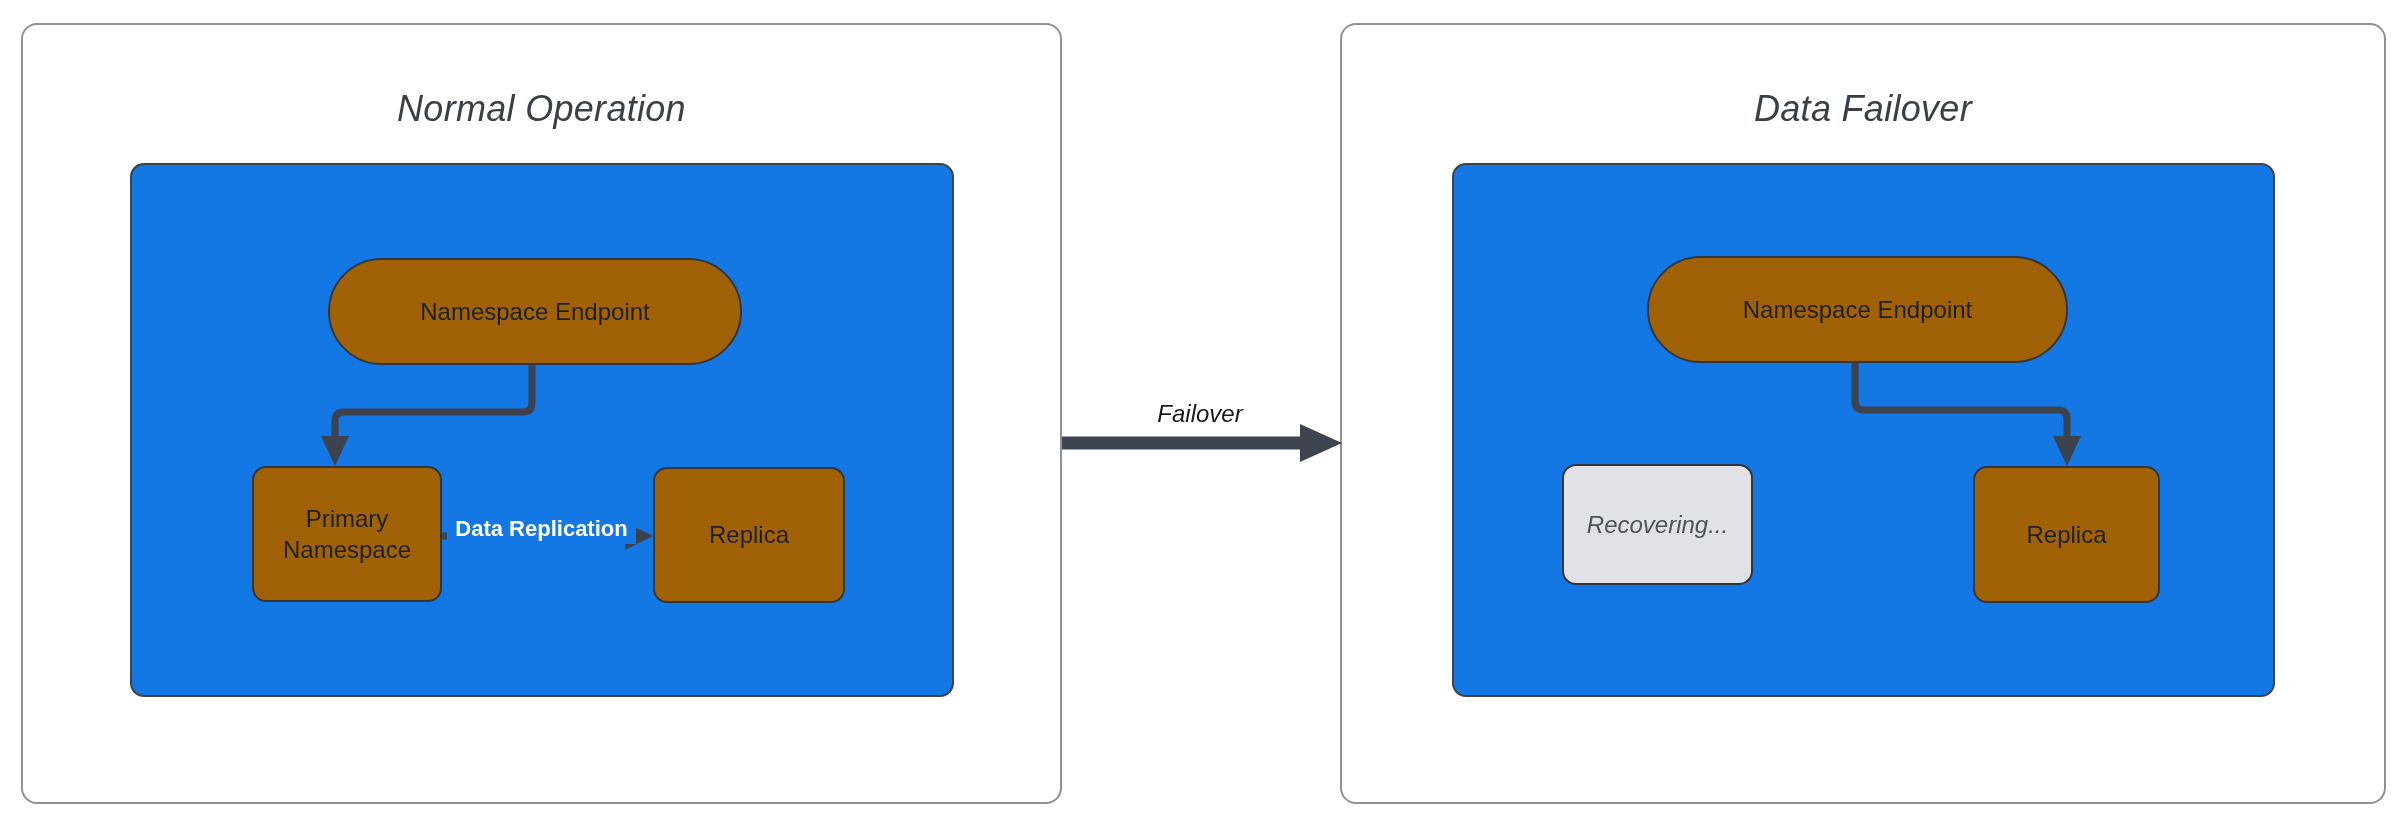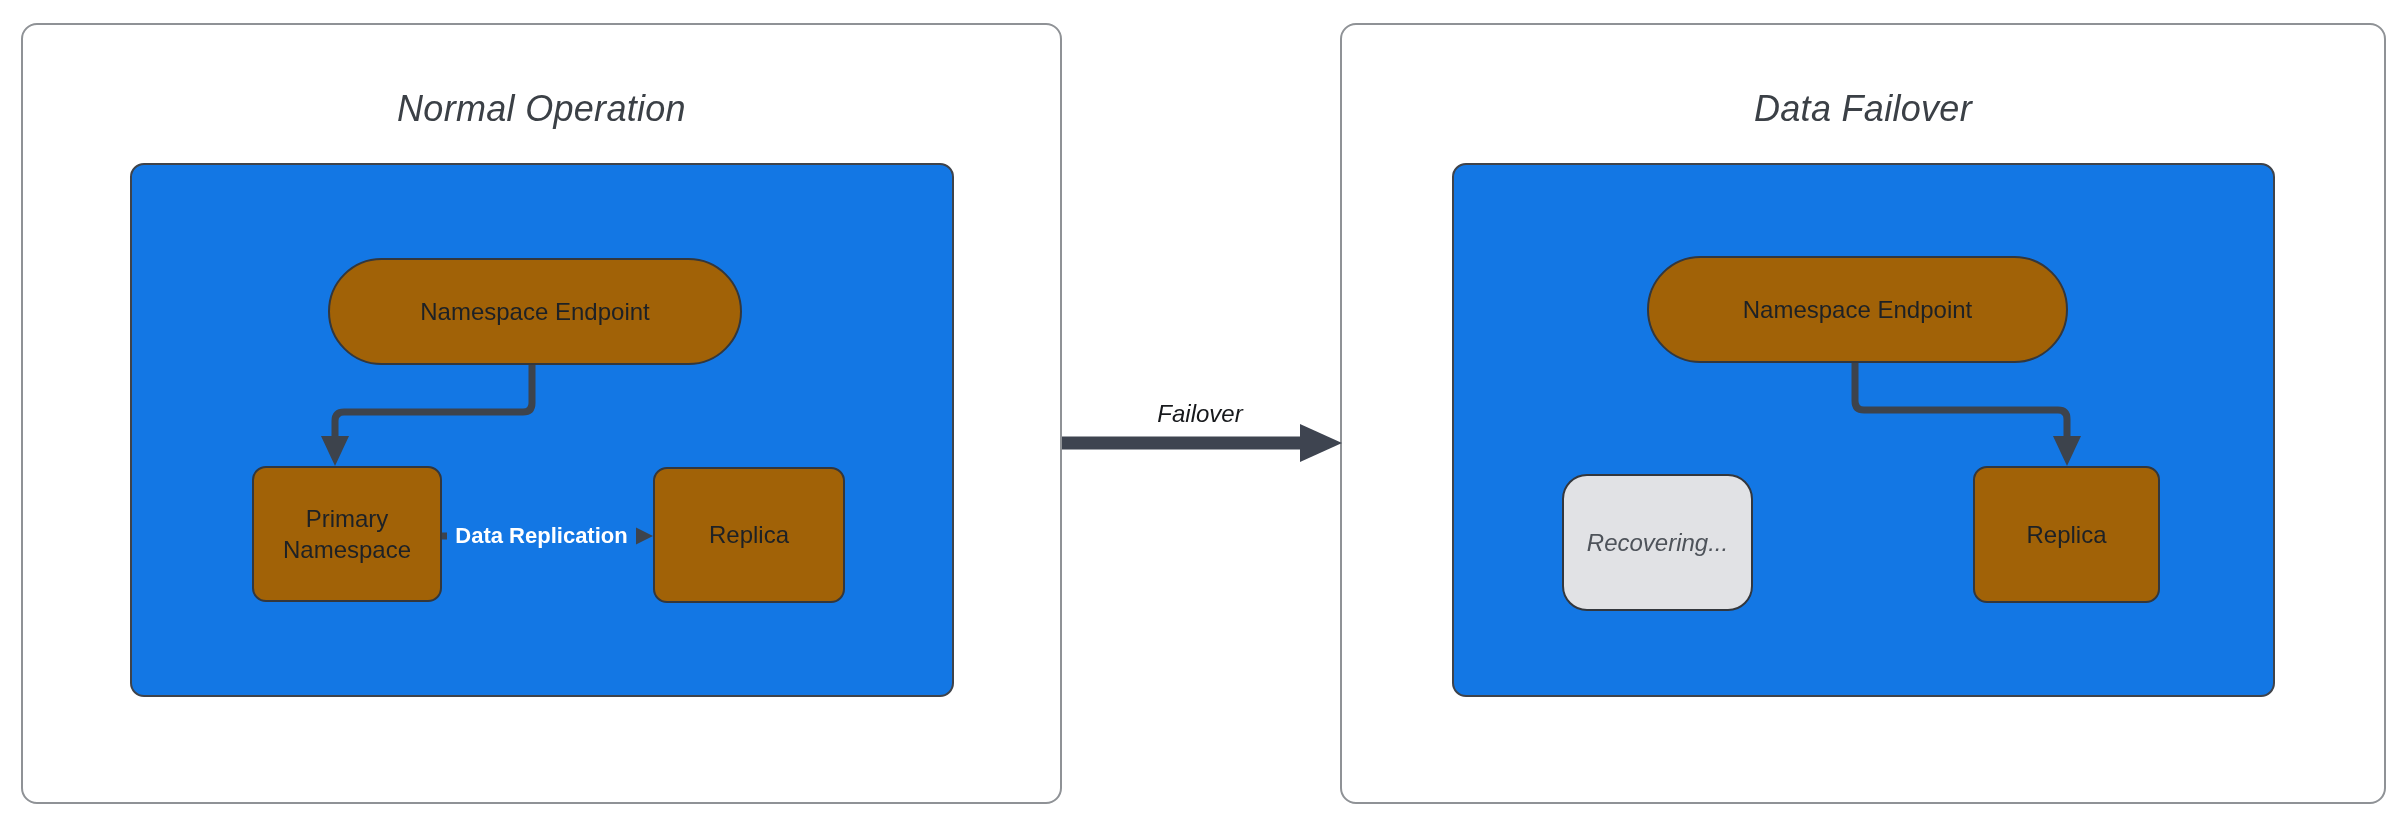--- a/index.html
+++ b/index.html
@@ -76,21 +76,21 @@
   .edge-head { fill: #3d434c; stroke: none; }
   .failover-shaft {
     fill: none;
     stroke: #3e4450;
     stroke-width: 13;
   }
   .failover-head { fill: #3e4450; stroke: none; }
   .edge-label-zone {
     position: absolute;
     display: flex;
-    align-items: center;
+    align-items: flex-start;
     justify-content: center;
     z-index: 4;
   }
   .edge-label {
     background: #1377e4;
     color: #ffffff;
     font-weight: bold;
     font-size: 22px;
     padding: 2px 8px;
     white-space: nowrap;
@@ -141,21 +141,21 @@
   <div class="node rect" style="left:240px; top:466px; width:190px; height:136px;margin-left:12px;">
     <span>Primary Namespace</span>
   </div>
   <div class="node rect" style="left:653px; top:467px; width:192px; height:136px;">
     <span>Replica</span>
   </div>
 
   <div class="node pill" style="left:1647px; top:256px; width:421px; height:107px;">
     <span>Namespace Endpoint</span>
   </div>
-  <div class="node rect disabled" style="left:1562px; top:474px; width:191px; height:137px;border-radius:25px;">
+  <div class="node rect disabled" style="left:1562px; top:464px; width:191px; height:121px;">
     <span>Recovering...</span>
   </div>
   <div class="node rect" style="left:1973px; top:466px; width:187px; height:137px;">
     <span>Replica</span>
   </div>
 
   <div class="edge-label-zone" style="left:430px; top:514px; width:223px; height:44px;">
     <span class="edge-label">Data Replication</span>
   </div>
 

